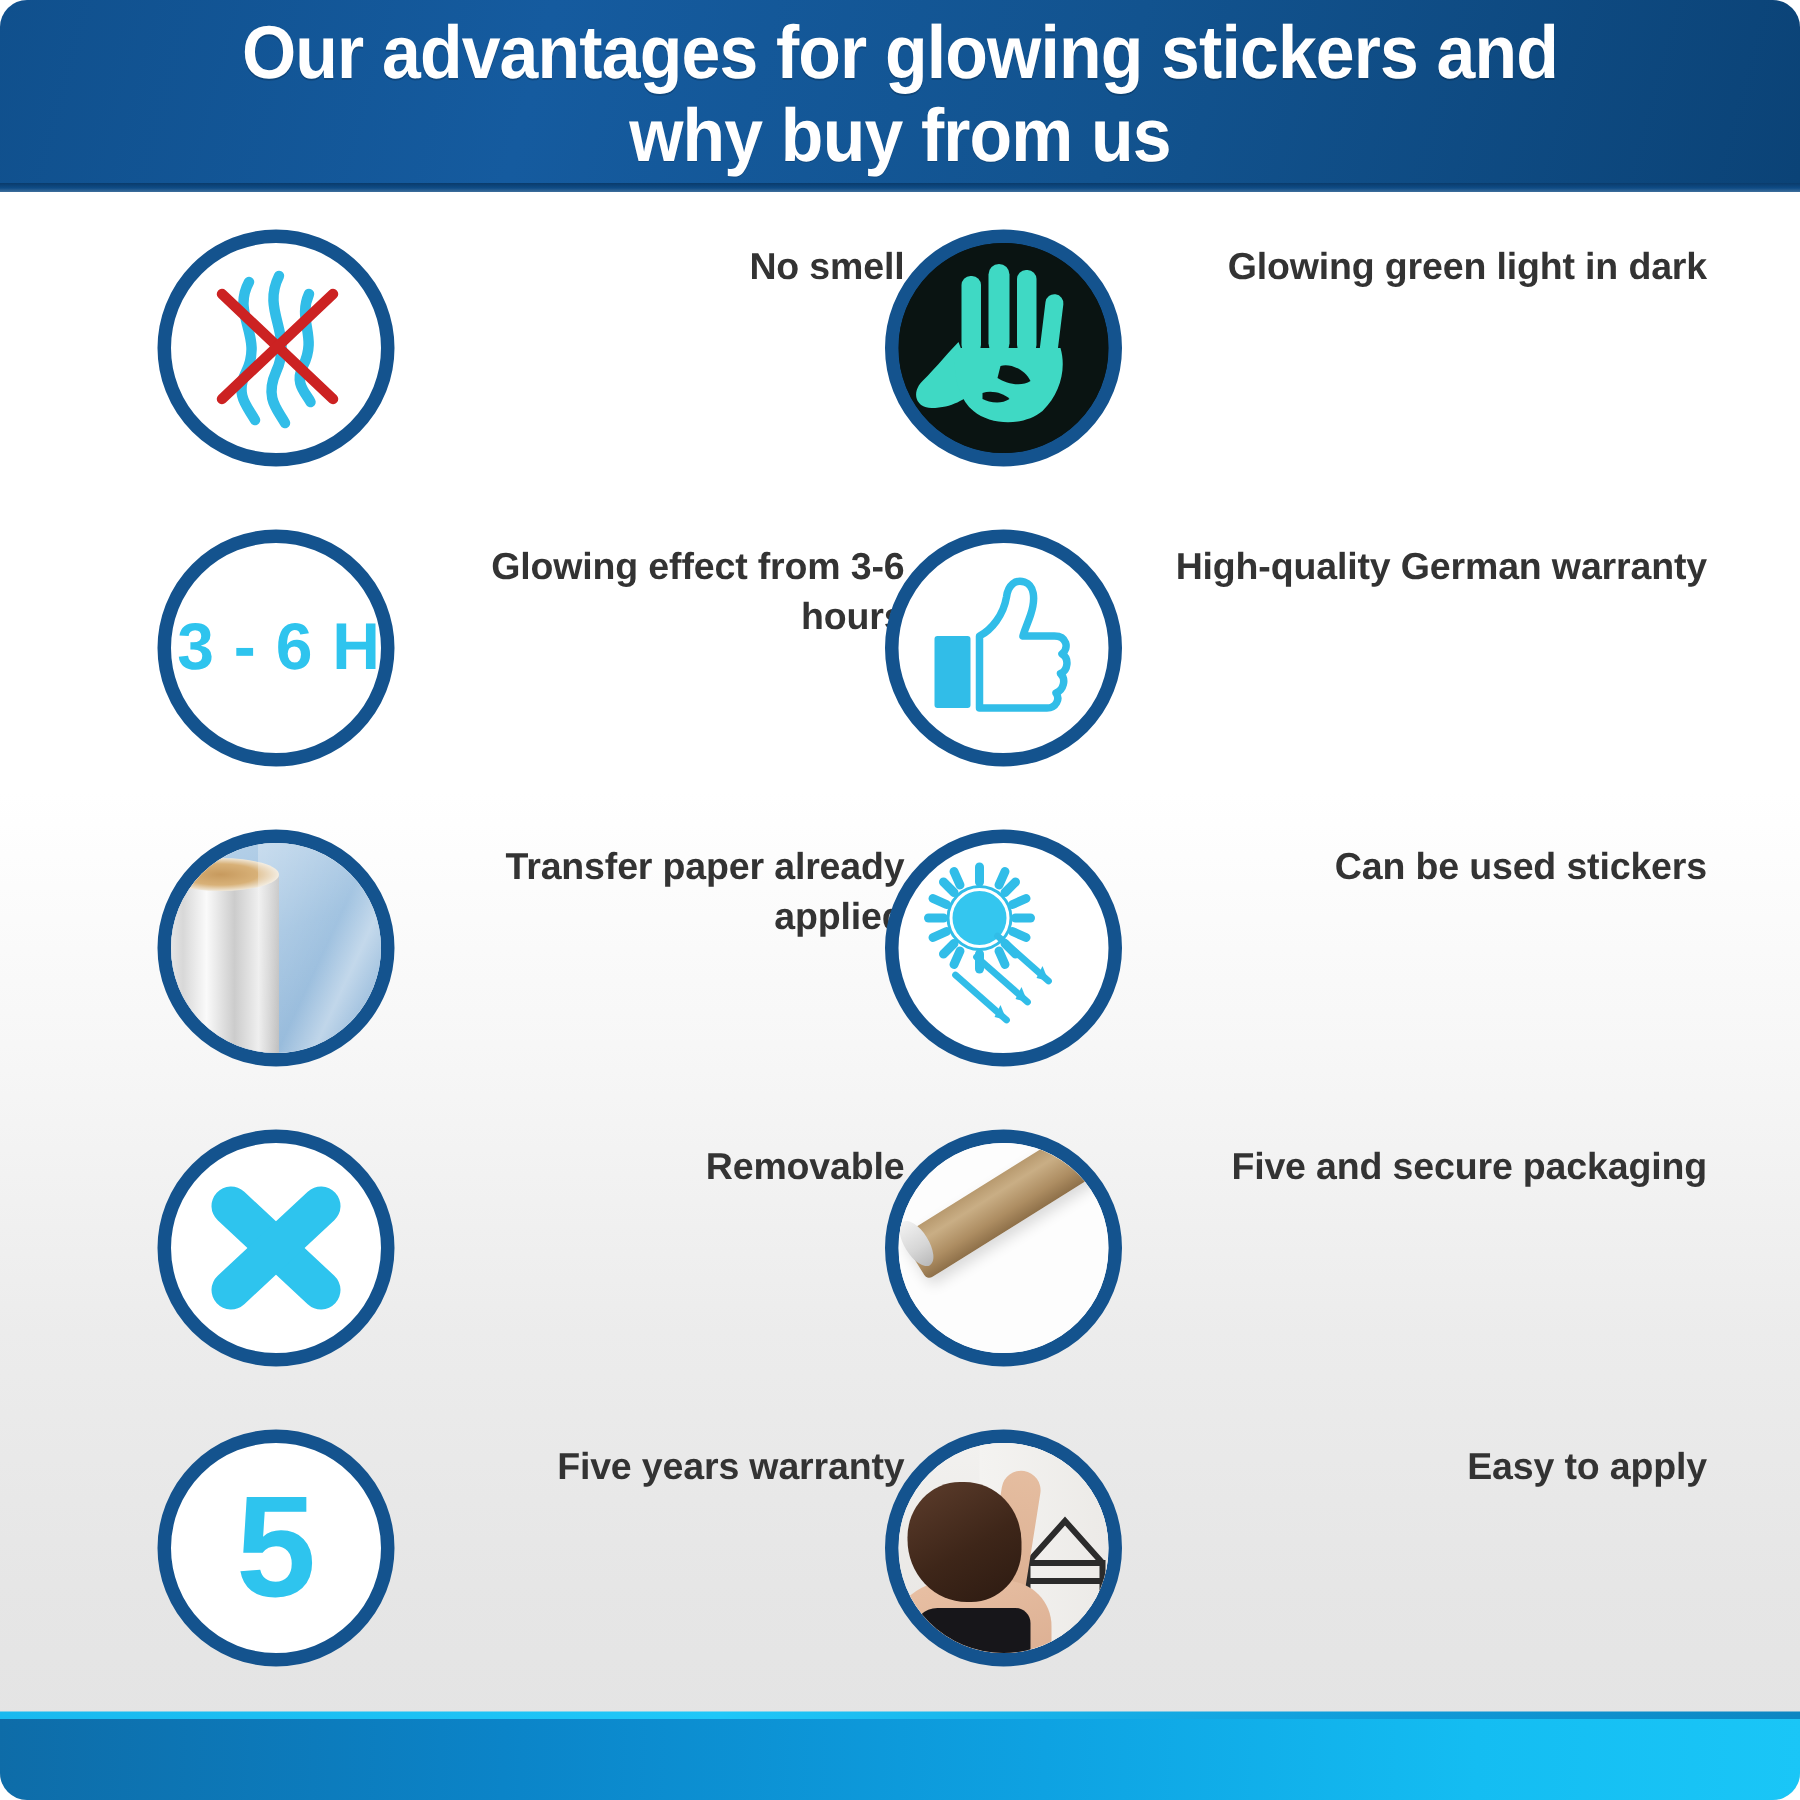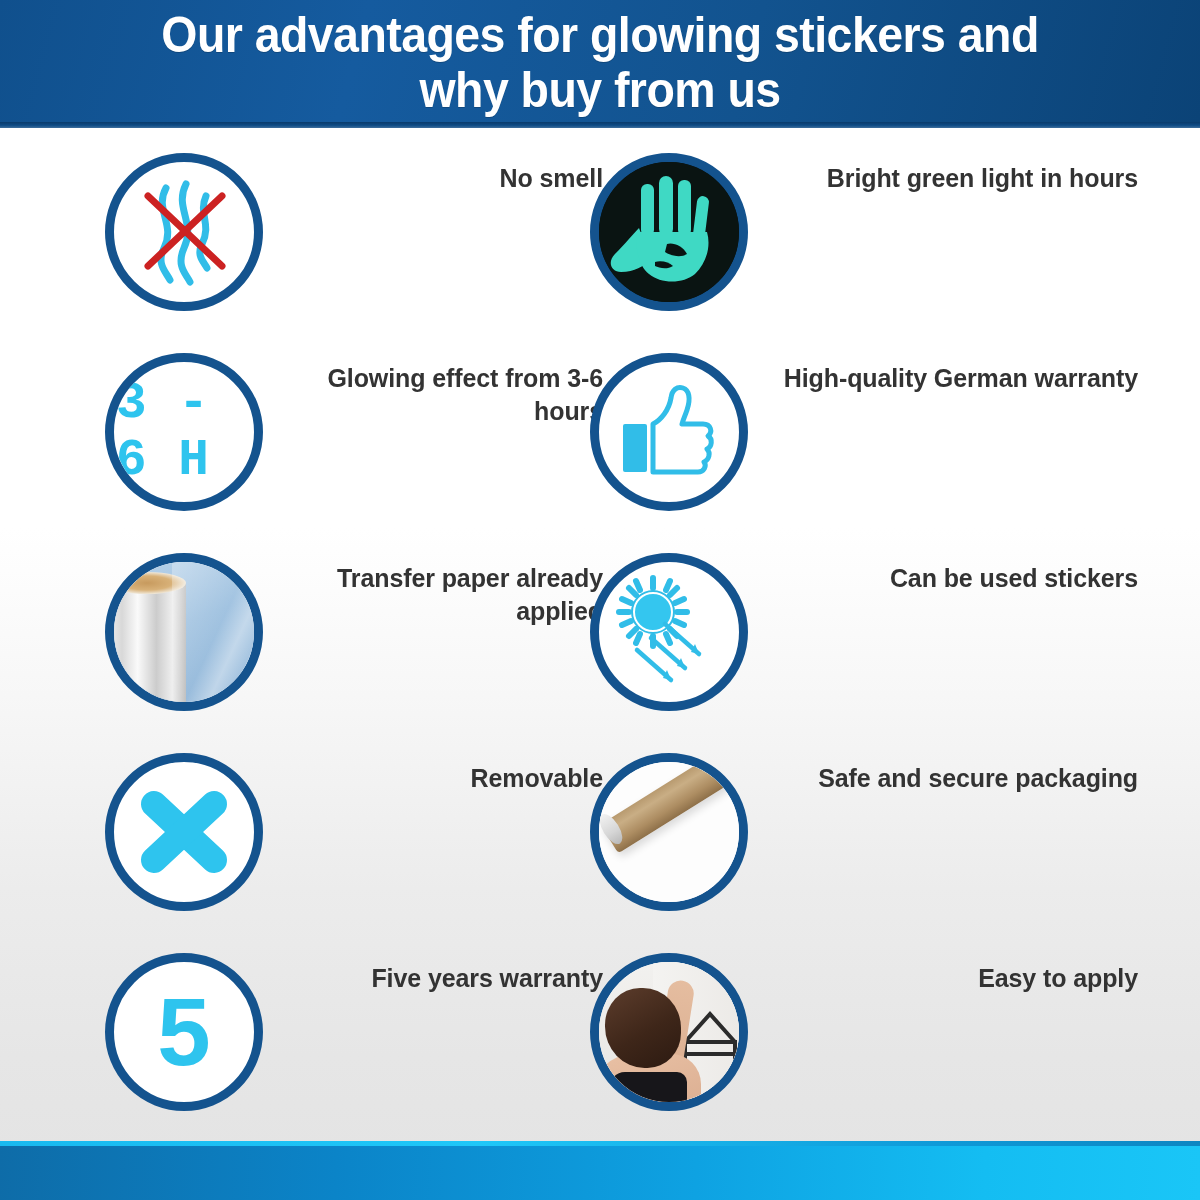--- a/index.html
+++ b/index.html
@@ -18,20 +18,21 @@
     width: 1200px;
     height: 1200px;
     background: linear-gradient(180deg,
         #ffffff 0%,
         #ffffff 44%,
         #f7f7f7 58%,
         #ececec 74%,
         #e6e6e6 88%,
         #e3e3e3 100%);
     overflow: hidden;
+    border-radius: 18px;
   }
 
   
   .header {
     position: absolute;
     left: 0; top: 0;
     width: 1200px;
     height: 122px;
     background: linear-gradient(100deg, #0f4c86 0%, #15579a 34%, #125député 60%, #0c487f 100%);
     background: linear-gradient(105deg, #10508d 0%, #155b9f 30%, #12538f 62%, #0b4377 100%);
@@ -121,25 +122,24 @@
   .badge.dark { background: #0a1412; }
 
   .txt-3-6h {
     position: absolute;
     left: 0; top: 0;
     width: 100%; height: 100%;
     display: flex;
     align-items: center;
     justify-content: center;
     color: #2ec4ee;
-    font-size: 51px;
+    font-size: 44px;
     font-weight: bold;
     letter-spacing: 0.5px;
     transform: translateX(2px);
-    font-family: Liberation Mono, monospace;
   }
   .txt-five {
     position: absolute;
     left: 0; top: 0;
     width: 100%; height: 100%;
     display: flex;
     align-items: center;
     justify-content: center;
     color: #2ec4ee;
     font-size: 96px;
@@ -302,21 +302,21 @@
                 <path d="M40 66 C 34 72, 26 82, 16 92 C 8 100, 12 110, 22 110 C 36 110, 44 104, 52 98 Z"></path>
                 <path d="M38 70 L108 70 C 112 84, 108 100, 96 112 C 84 122, 62 122, 50 112 C 40 104, 36 88, 38 70 Z"></path>
               </g>
               <g fill="#0a1412">
                 <path d="M68 82 C 74 80, 84 84, 88 92 C 82 96, 72 94, 66 90 Z"></path>
                 <path d="M56 100 C 62 98, 70 100, 74 104 C 68 108, 60 106, 56 104 Z"></path>
               </g>
             </svg>
           </div>
         </div>
-        <div class="label">Bright green light in hours</div>
+        <div class="label">Glowing green light in dark</div>
       </div>
     </div>
 
     <div class="row">
       <div class="cell left">
         <div class="badge">
           <div class="badge-inner">
             <div class="txt-3-6h">3 - 6 H</div>
           </div>
         </div>
@@ -406,21 +406,21 @@
         <div class="label">Removable</div>
       </div>
 
       <div class="cell right">
         <div class="badge photo">
           <div class="badge-inner photo-tube">
             <div class="tube"></div>
             <div class="cap"></div>
           </div>
         </div>
-        <div class="label">Safe and secure packaging</div>
+        <div class="label">Five and secure packaging</div>
       </div>
     </div>
 
     <div class="row">
       <div class="cell left">
         <div class="badge">
           <div class="badge-inner">
             <div class="txt-five">5</div>
           </div>
         </div>

